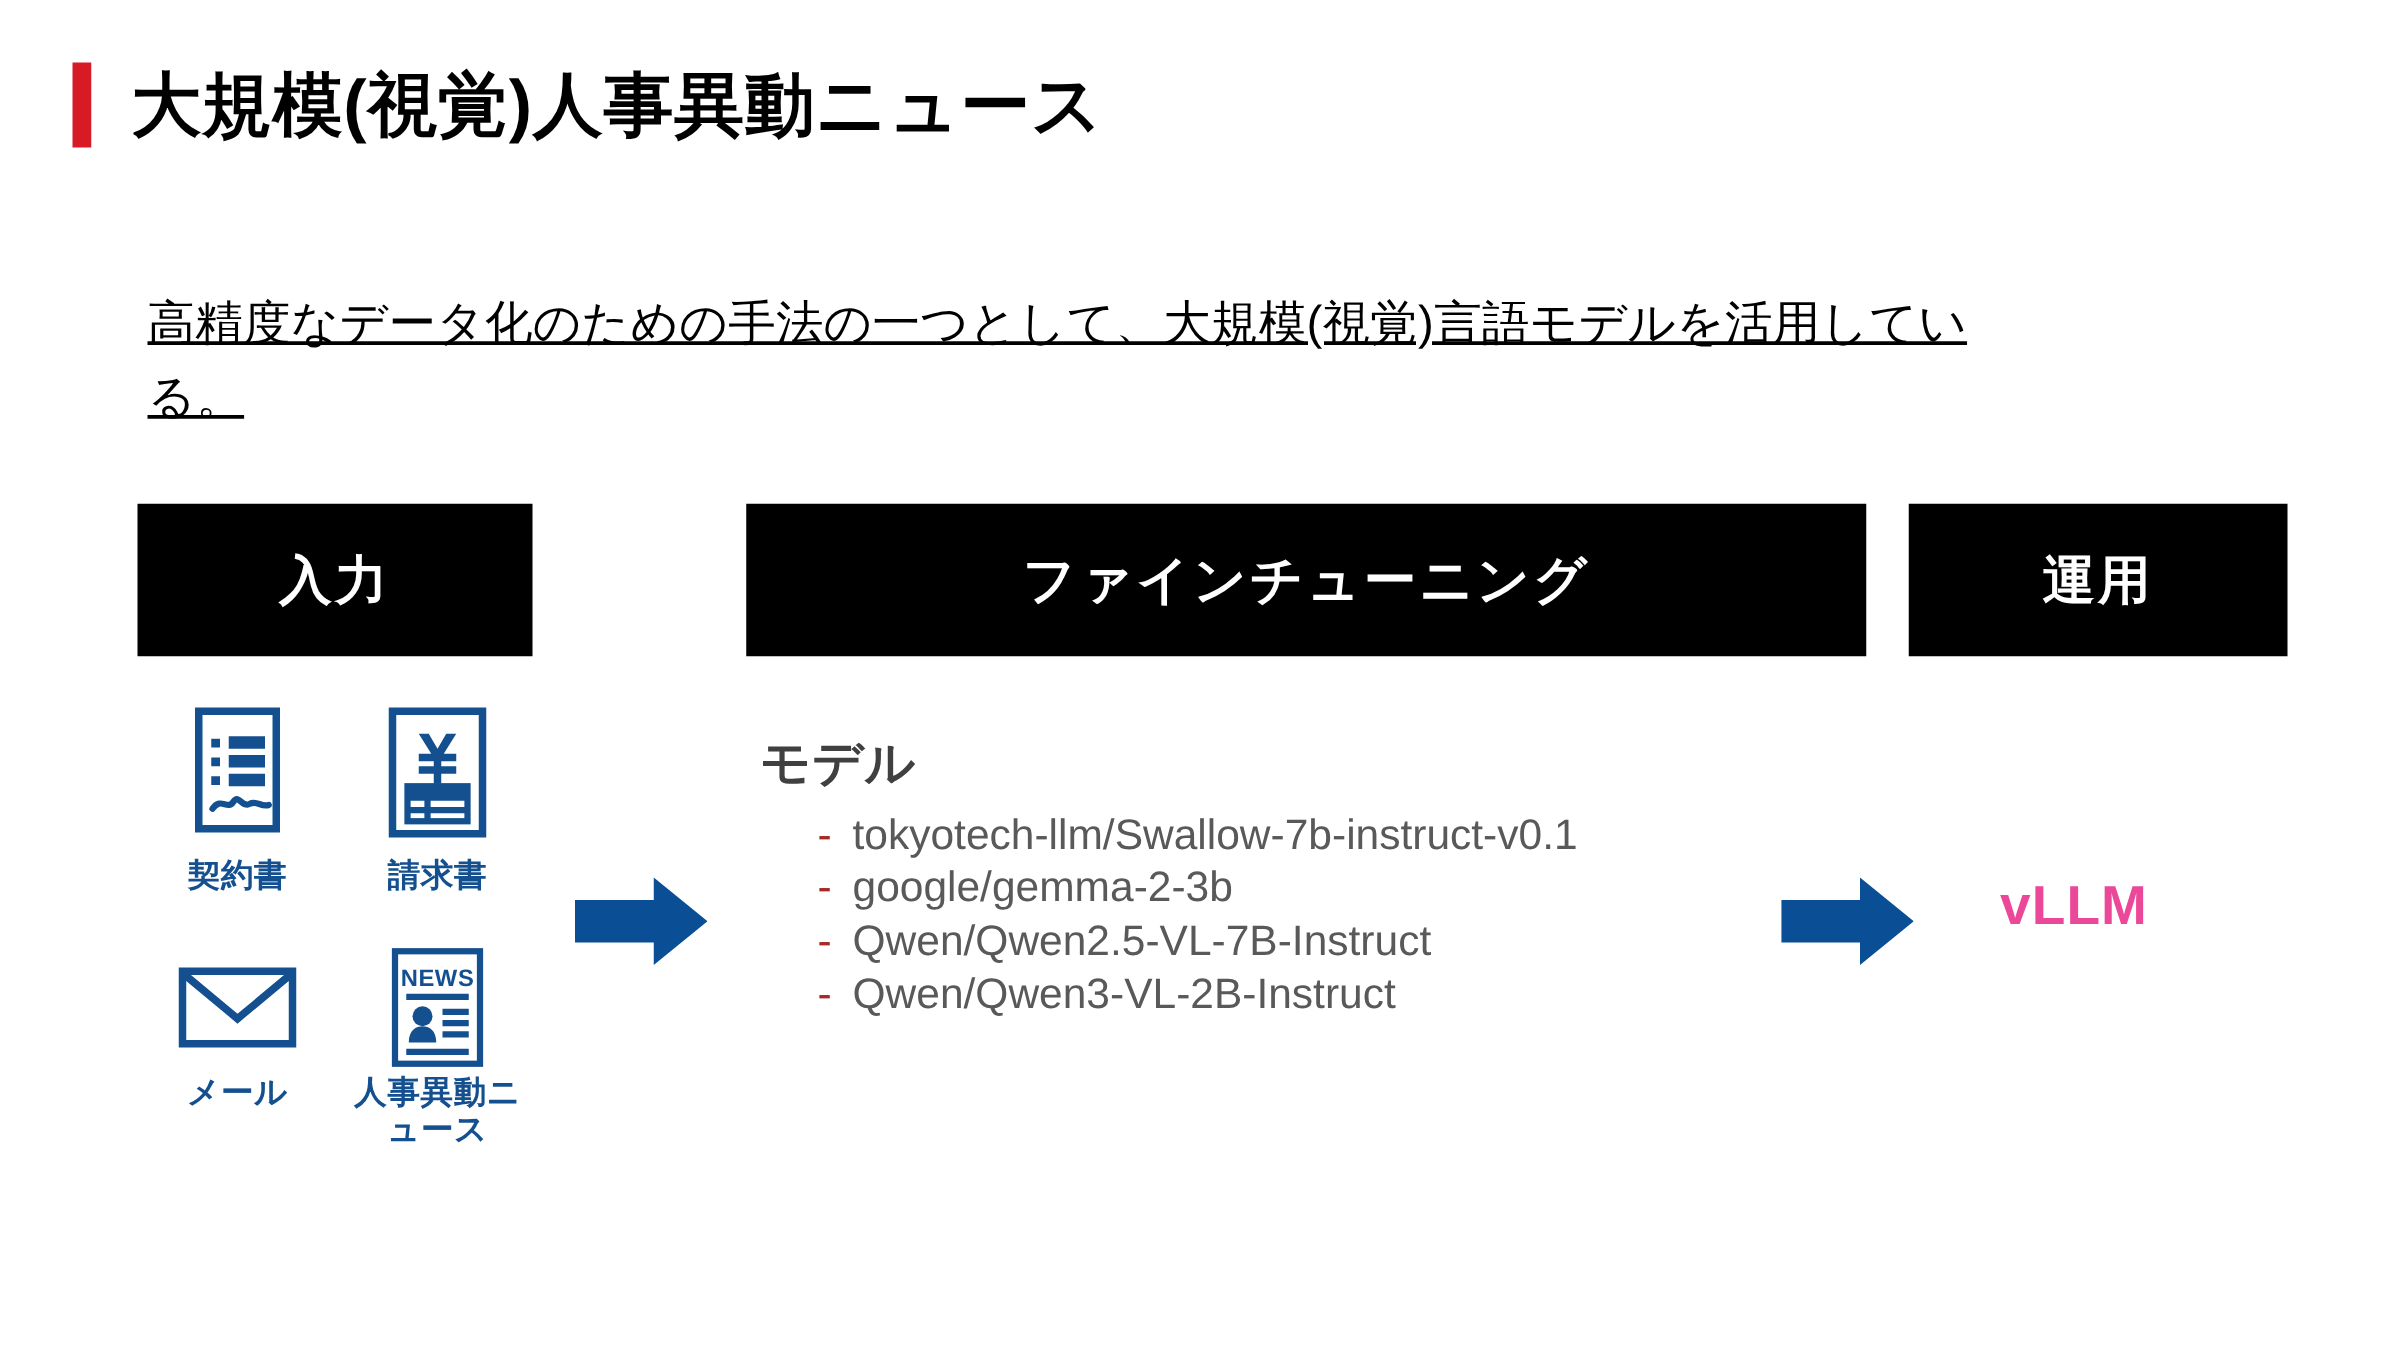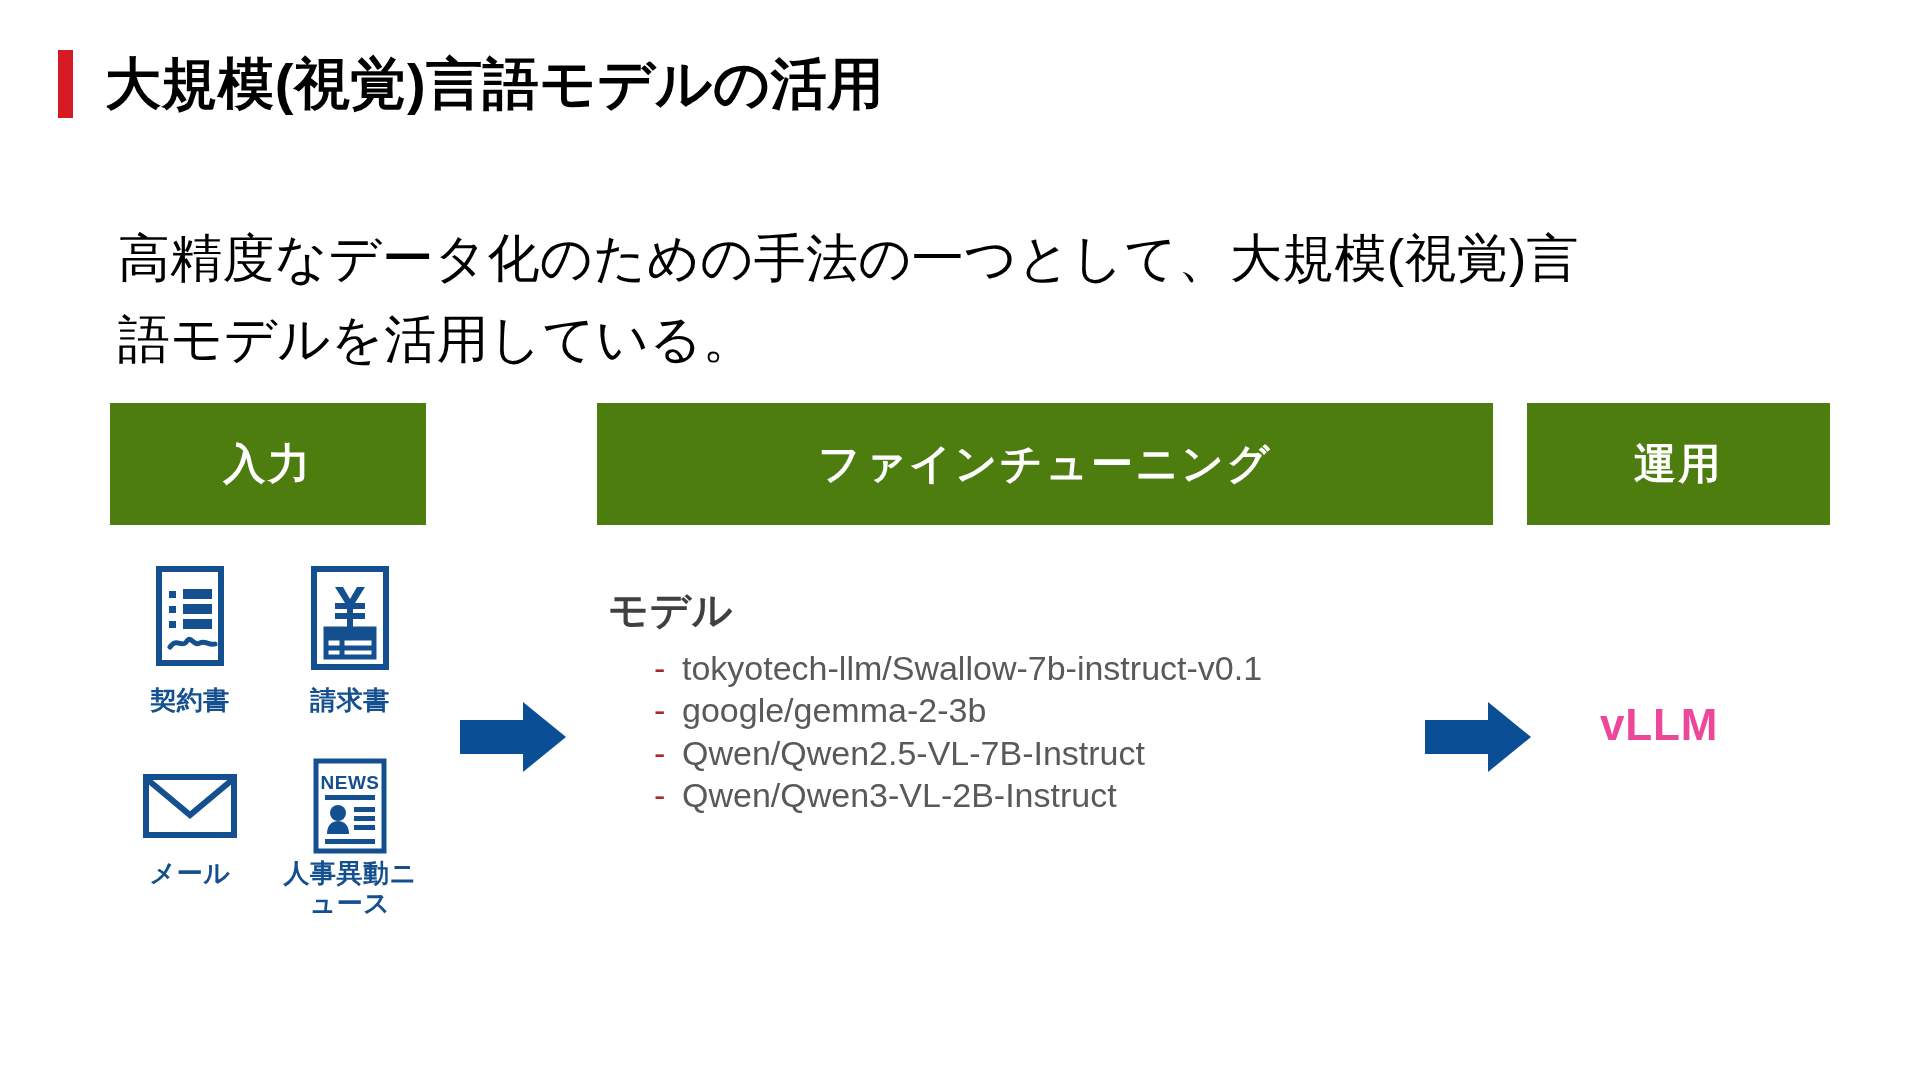--- a/index.html
+++ b/index.html
@@ -37,32 +37,33 @@
     letter-spacing: 0.01em;
     line-height: 1;
     color: #000000;
     white-space: nowrap;
   }
 
   
   .body-para {
     position: absolute;
     left: 118px;
-    top: 218px;
+    top: 230px;
     width: 1470px;
-    font-size: 52px;
+    font-size: 38px;
     line-height: 1.55;
     color: #000000;
     letter-spacing: 0.005em;
+    text-decoration: underline;
   }
 
   
   .band {
     position: absolute;
-    background: #4d7c0f;
+    background: #000000;
     display: flex;
     align-items: center;
     justify-content: center;
     color: #FFFFFF;
     font-size: 42px;
     font-weight: bold;
     letter-spacing: 0.06em;
     white-space: nowrap;
   }
   .band-input      { left: 110px;  top: 403px; width: 316px; height: 122px; }
@@ -149,21 +150,21 @@
     color: #ec4899;
     letter-spacing: 0.02em;
     white-space: nowrap;
   }
 </style>
 </head>
 <body>
 
 <div class="title-row">
   <div class="title-accent"></div>
-  <div class="title-text">大規模(視覚)言語モデルの活用</div>
+  <div class="title-text">大規模(視覚)人事異動ニュース</div>
 </div>
 
 <div class="body-para">高精度なデータ化のための手法の一つとして、大規模(視覚)言語モデルを活用している。</div>
 
 <div class="band band-input">
   <span>入力</span>
 </div>
 <div class="band band-finetune">
   <span>ファインチューニング</span>
 </div>

